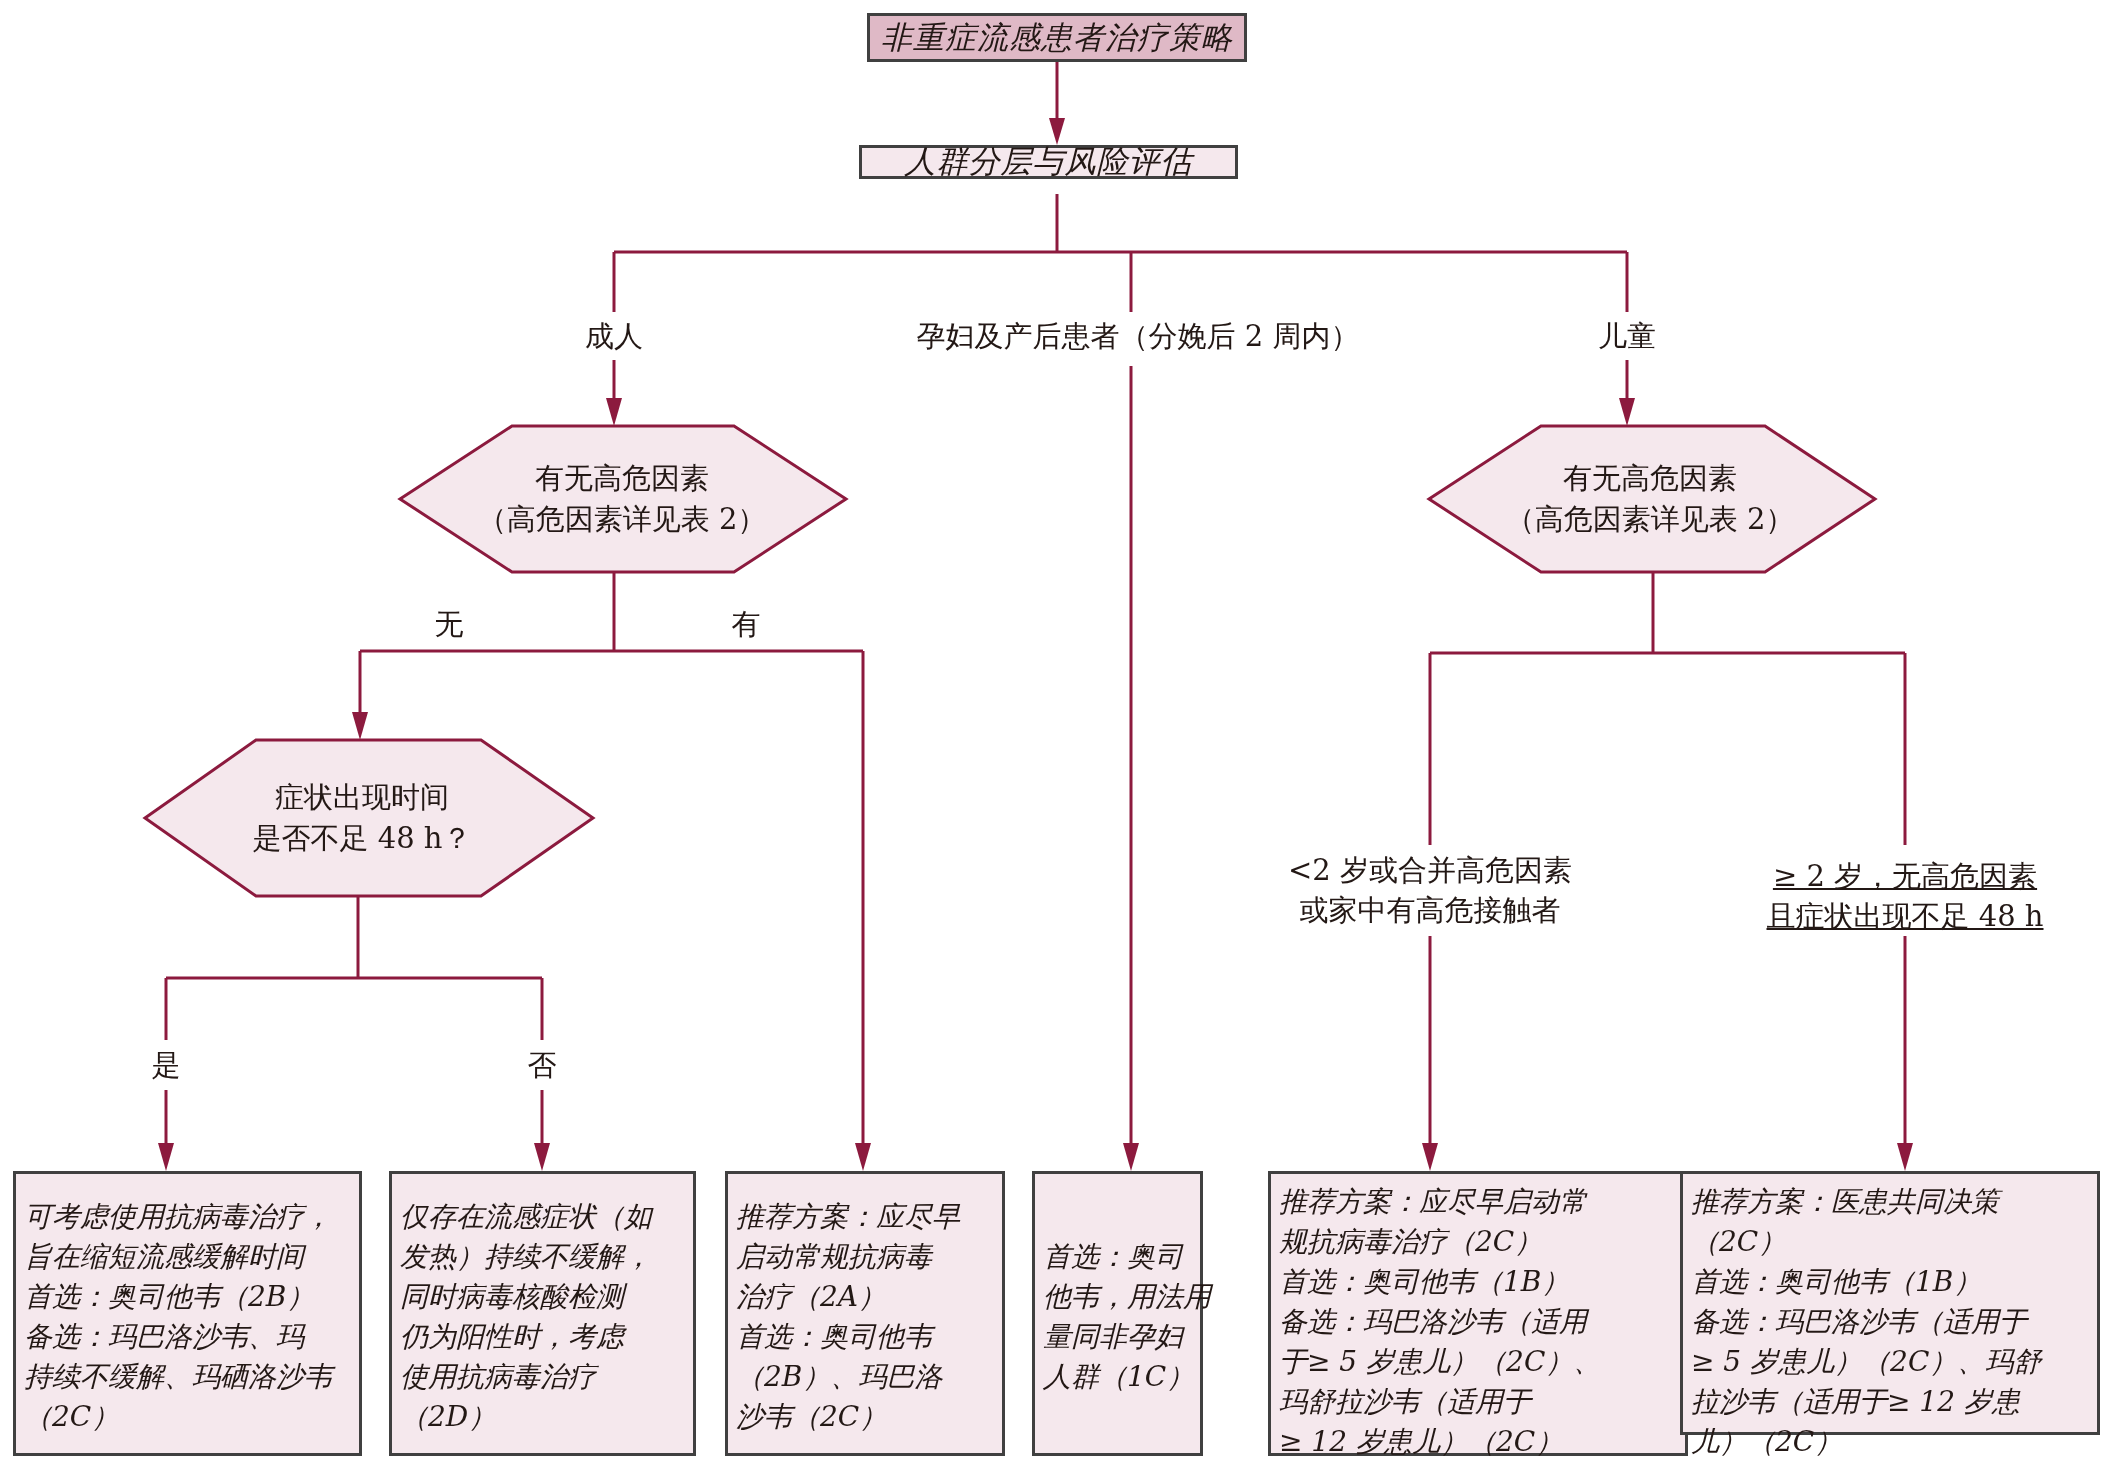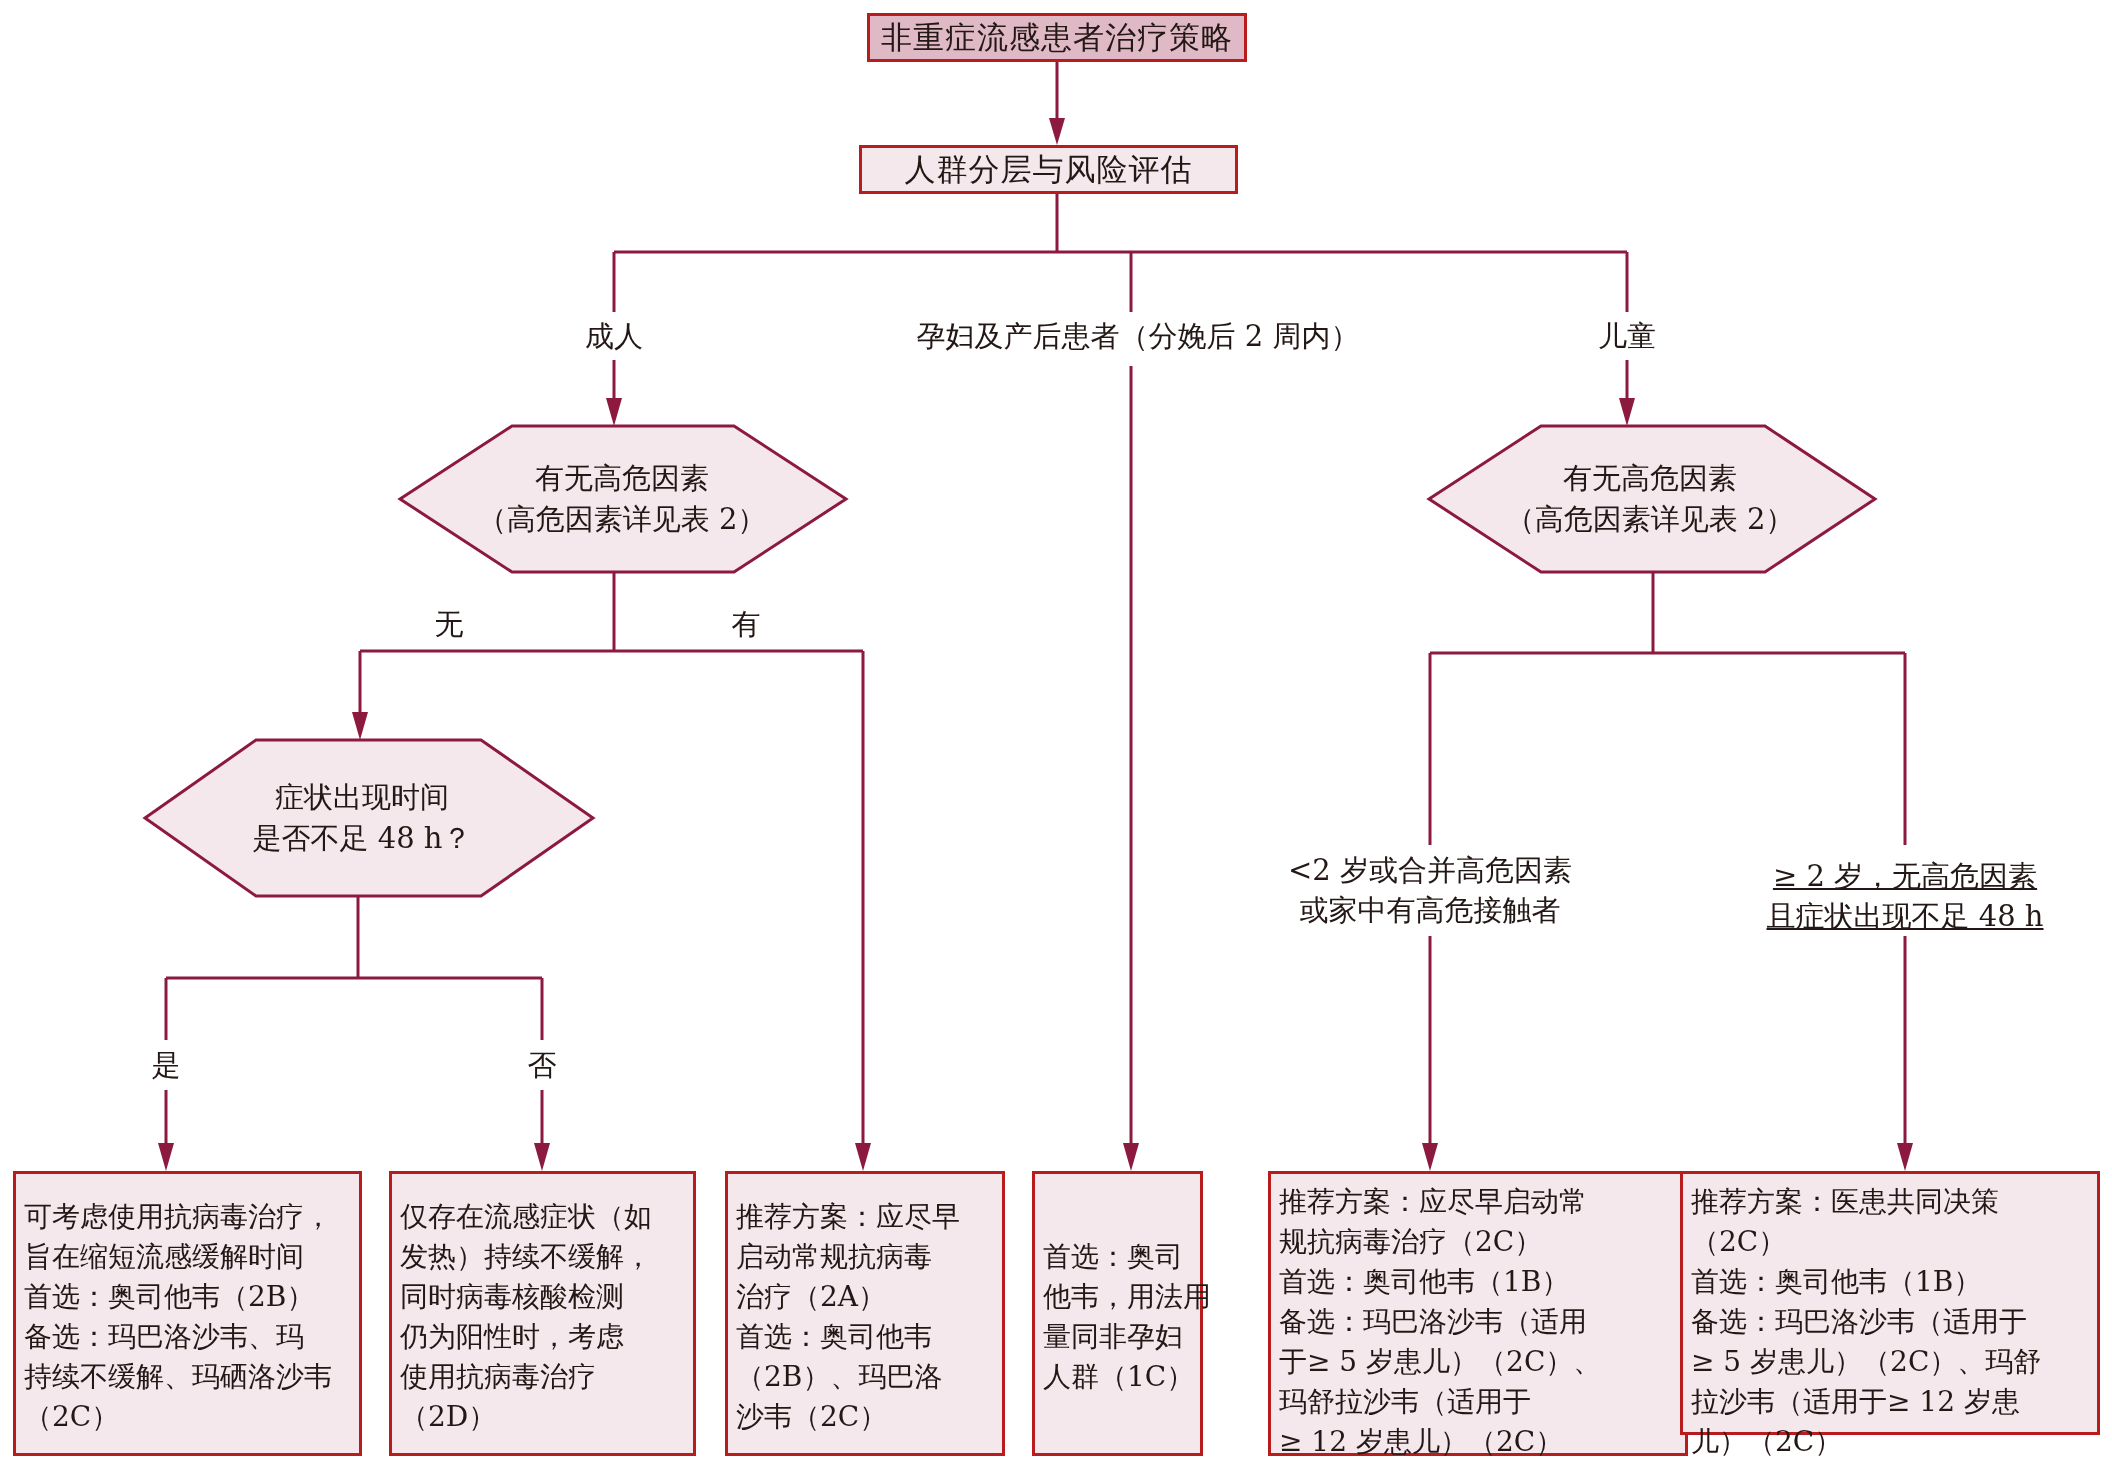--- a/index.html
+++ b/index.html
@@ -1,20 +1,20 @@
 <!DOCTYPE html>
 <html><head>
 <meta charset="utf-8">
 <style>
   html, body { margin: 0; padding: 0; background: #ffffff; }
   body { width: 2112px; height: 1467px; position: relative; overflow: hidden;
          font-family: "DejaVu Serif", "Liberation Serif", serif; color: #231815; }
   svg.lines { position: absolute; left: 0; top: 0; }
-  .node { position: absolute; box-sizing: border-box; border: 3px solid #b91c1c;
-          background: #f5e8ed; }
+  .node { position: absolute; box-sizing: border-box; border: 3px solid #404040;
+          background: #f5e8ed; font-style: italic; }
   .title-box { background: #dfb9c6; display: flex; align-items: center; justify-content: center;
                font-size: 31px; letter-spacing: 1px; }
   .center-box { display: flex; align-items: center; justify-content: center; font-size: 31px; letter-spacing: 1px; }
   .hex-text { position: absolute; text-align: center; font-size: 29px; line-height: 41px;
               transform: translate(-50%, -50%); white-space: nowrap; }
   .label { position: absolute; font-size: 29px; line-height: 40px; text-align: center;
            transform: translate(-50%, -50%); white-space: nowrap; background: #ffffff; padding: 0 6px; }
   .leaf { padding: 14px 8px 8px 8px; font-size: 28px; line-height: 40px; display: flex; flex-direction: column; justify-content: center; }
   .leaf span { display: block; white-space: nowrap; }
   .leaf.top { justify-content: flex-start; padding-top: 8px; }
@@ -78,21 +78,21 @@
     <polygon points="400,499 512,426 734,426 846,499 734,572 512,572"></polygon>
     <polygon points="1429,499 1541,426 1765,426 1875,499 1765,572 1541,572"></polygon>
     <polygon points="145,818 256,740 481,740 593,818 481,896 256,896"></polygon>
   </g>
 </svg>
 
 <div class="node title-box" style="left:867px; top:13px; width:380px; height:49px;">
   <span>非重症流感患者治疗策略</span>
 </div>
 
-<div class="node center-box" style="left:859px; top:145px; width:379px; height:49px;">
+<div class="node center-box" style="left:859px; top:145px; width:379px; height:34px;">
   <span>人群分层与风险评估</span>
 </div>
 
 <div class="label" style="left:614px; top:336px;">成人</div>
 <div class="label" style="left:1138px; top:336px;">孕妇及产后患者（分娩后 2 周内）</div>
 <div class="label" style="left:1627px; top:336px;">儿童</div>
 
 <div class="hex-text" style="left:622px; top:499px;">
   <div>有无高危因素</div>
   <div>（高危因素详见表 2）</div>

